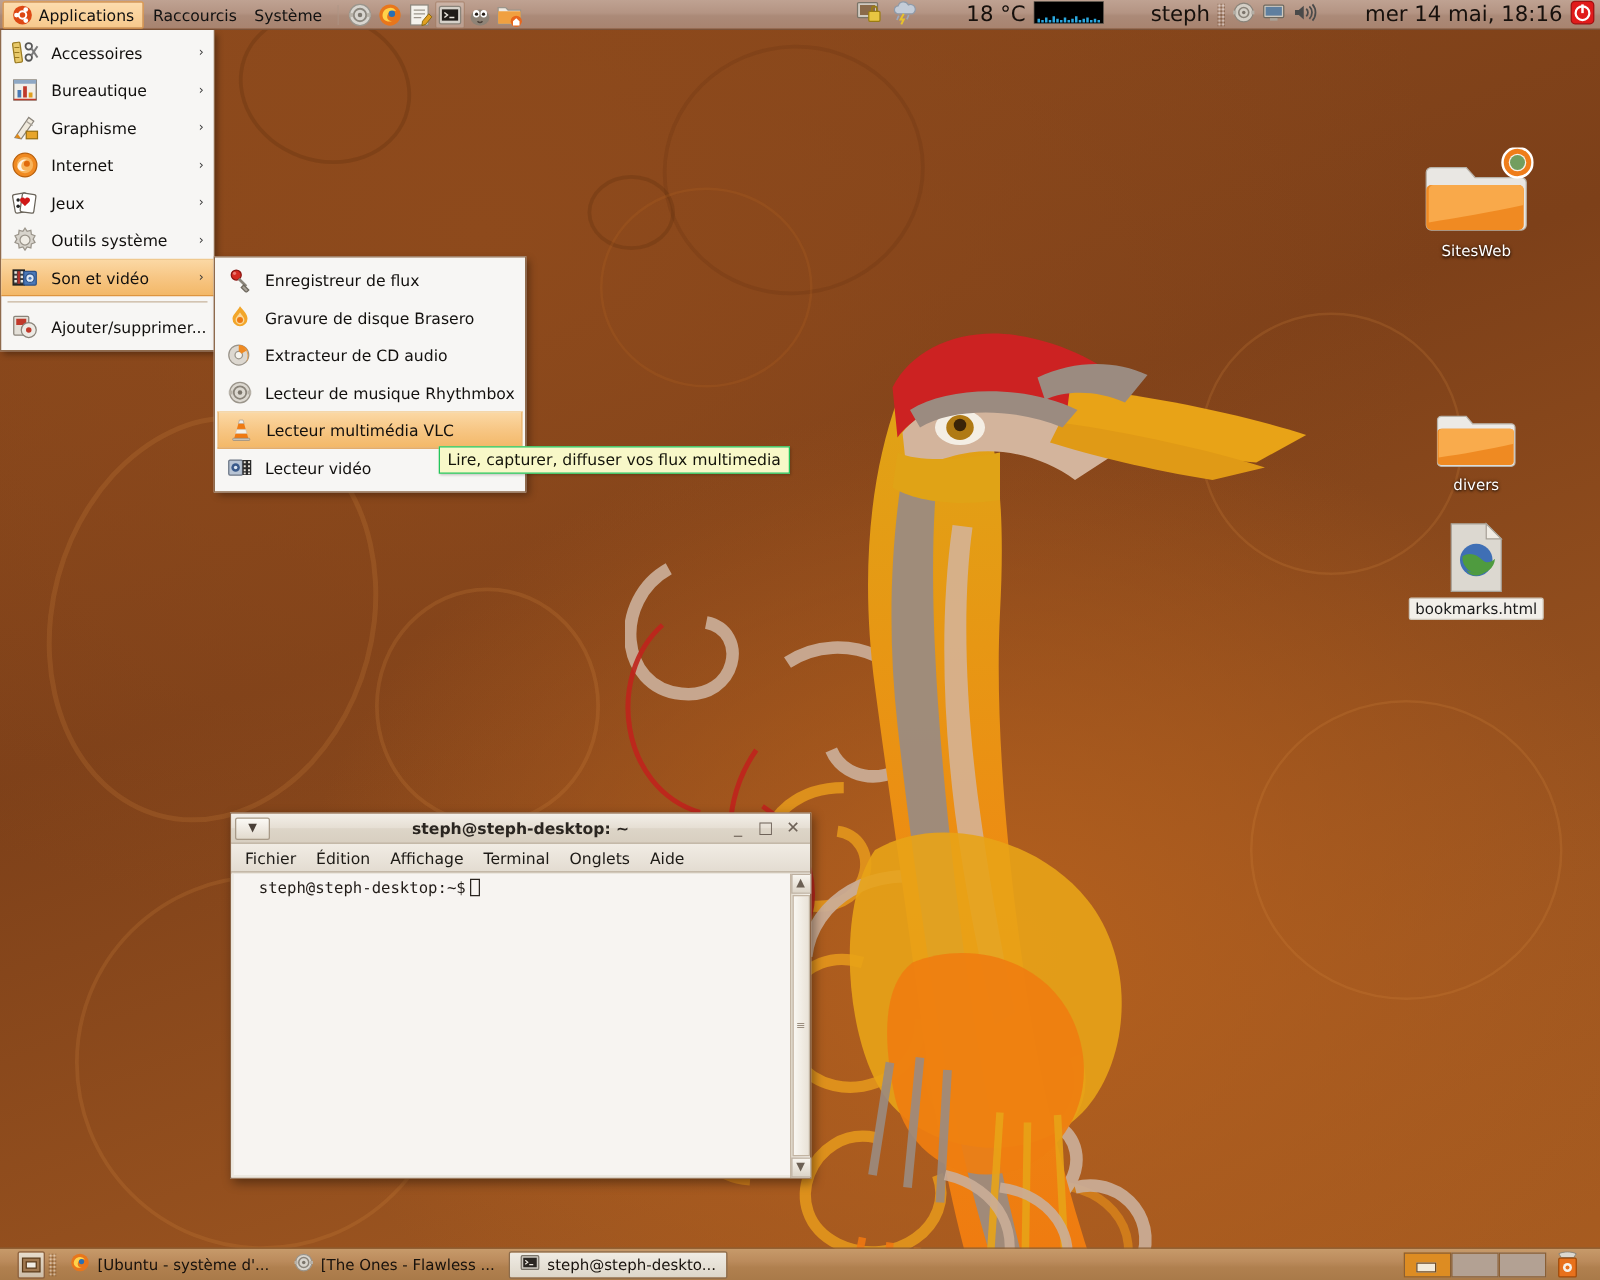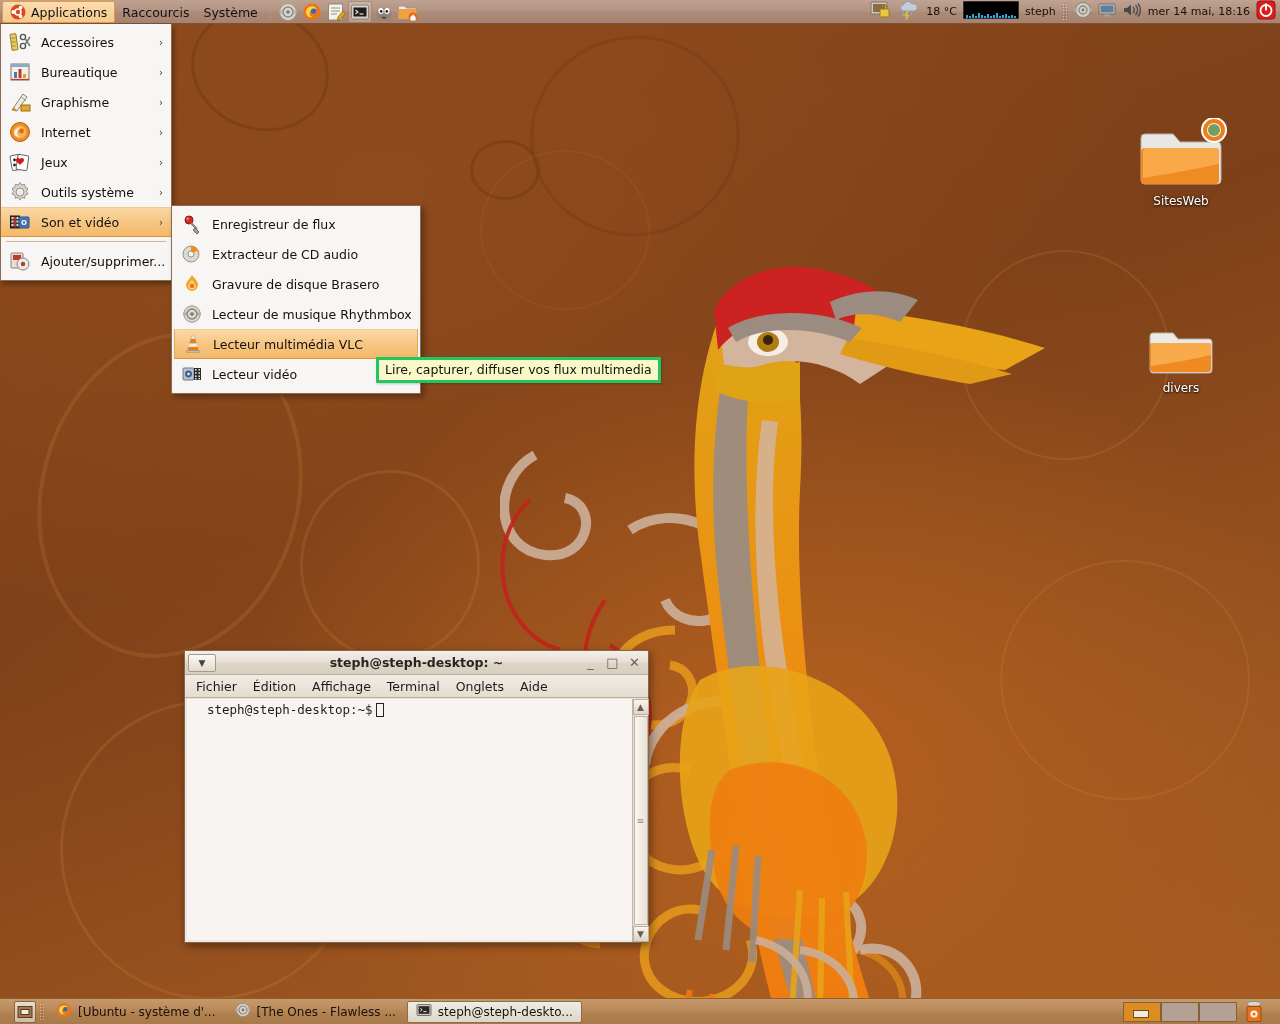--- a/index.html
+++ b/index.html
@@ -58,21 +58,21 @@
     margin-left: 2px;
   }
   .panel-sep {
     width: 1px; height: 16px; margin: 0 5px;
     background: rgba(120,80,55,.45);
     border-right: 1px solid rgba(255,255,255,.25);
   }
   .launcher { width: 24px; height: 22px; display: flex; align-items: center; justify-content: center; cursor: default; }
   .launcher.pressed { background: rgba(255,255,255,.22); border: 1px solid rgba(140,90,60,.45); border-radius: 2px; }
   #tray { margin-left: auto; display: flex; align-items: center; gap: 6px; padding-right: 4px; }
-  .tray-text { font-size: 11px; color: #16100c; white-space: nowrap; }
+  .tray-text { font-size: 17px; color: #16100c; white-space: nowrap; margin-left: 32px; }
 
   
   #app-menu {
     position: absolute; left: 0; top: 24px; width: 172px;
     background: #f7f6f4;
     border: 1px solid #8e6a4c;
     border-top: none;
     box-shadow: 2px 3px 5px rgba(0,0,0,.35);
     padding: 3px 0 4px 0;
     z-index: 70;
@@ -113,23 +113,23 @@
     border-top: 1px solid #f4cd92;
     border-bottom: 1px solid #dd9540;
     border-left: 1px solid #e8a955;
     border-right: 1px solid #e8a955;
     margin: 0 2px;
     padding-left: 7px;
   }
 
   
   #tooltip {
-    position: absolute; left: 376px; top: 357px;
+    position: absolute; left: 351px; top: 357px;
     background: #f8f8c8;
-    border: 3px solid #22c55e;
+    border: 1px solid #22c55e;
     padding: 2px 6px 3px 6px;
     font-size: 12.5px; color: #14140a;
     white-space: nowrap;
     z-index: 80;
     box-shadow: 1px 1px 2px rgba(0,0,0,.22);
   }
 
   
   .dicon {
     position: absolute; width: 110px;
@@ -356,20 +356,32 @@
     <div class="glyph">
       <svg width="64" height="52" viewBox="0 0 64 52" xmlns="http://www.w3.org/2000/svg">
         <path d="M4 8 h20 l5 6 h31 a3 3 0 0 1 3 3 v28 a3 3 0 0 1 -3 3 h-56 a3 3 0 0 1 -3 -3 v-34 a3 3 0 0 1 3 -3 z" fill="#eceae6" stroke="#b8b2a8"></path>
         <path d="M5 18 h54 a3 3 0 0 1 3 3 v23 a3 3 0 0 1 -3 3 h-55 a3 3 0 0 1 -3 -3 v-23 a3 3 0 0 1 3 -3 z" fill="#ef8a22"></path>
         <path d="M5 18 h54 a3 3 0 0 1 3 3 v9 c-22 5 -40 8 -60 11 v-20 a3 3 0 0 1 3 -3 z" fill="#f9ab4c"></path>
       </svg>
     </div>
     <div class="cap">divers</div>
   </div>
 
+  <div class="dicon" style="left:1126px;top:403px;">
+    <div class="glyph">
+      <svg width="48" height="58" viewBox="0 0 48 58" xmlns="http://www.w3.org/2000/svg">
+        <path d="M4 2 h28 l12 12 v42 h-40 z" fill="#dcd8d0" stroke="#a8a298"></path>
+        <path d="M32 2 v12 h12 z" fill="#f0ece4" stroke="#a8a298"></path>
+        <circle cx="24" cy="31" r="13" fill="#3f6fb5"></circle>
+        <path d="M13 28 c6 -4 12 -1 16 3 c3 3 7 2 10 -1 a13 13 0 0 1 -26 -2 z" fill="#4f9b3f"></path>
+        <path d="M16 39 c5 3 12 3 17 -1 c-3 6 -13 8 -17 1 z" fill="#4f9b3f"></path>
+      </svg>
+    </div>
+    <div class="cap selected">bookmarks.html</div>
+  </div>
 
   <div id="term">
     <div id="term-title">
       <div class="win-menu-btn">
         <span>▼</span>
       </div>
       <div class="ttl">steph@steph-desktop: ~</div>
       <div id="term-btns">
         <div class="wbtn">_</div>
         <div class="wbtn">□</div>
@@ -686,38 +698,38 @@
         <path d="M9 9 L 15 15" stroke="#8a847a" stroke-width="2.2"></path>
         <path d="M13 14 l4 4 l-2 2 l-4 -4 z" fill="#a8a298" stroke="#6e685e"></path>
       </svg>
     </span>
     <span>Enregistreur de flux</span>
   </div>
 
   <div class="smi">
     <span class="ico">
       <svg width="20" height="20" viewBox="0 0 20 20" xmlns="http://www.w3.org/2000/svg">
+        <path d="M10 1 c3 4 6 6 6 10 a6 6 0 0 1 -12 0 c0 -3 3 -5 6 -10 z" fill="#f2a62a"></path>
+        <path d="M10 6 c2 3 3.5 4 3.5 6 a3.5 3.5 0 0 1 -7 0 c0 -2 1.5 -3 3.5 -6 z" fill="#fbd898"></path>
+        <circle cx="10" cy="12" r="2.4" fill="#ef7a12"></circle>
+      </svg>
+    </span>
+    <span>Gravure de disque Brasero</span>
+  </div>
+
+  <div class="smi">
+    <span class="ico">
+      <svg width="20" height="20" viewBox="0 0 20 20" xmlns="http://www.w3.org/2000/svg">
         <circle cx="9" cy="10" r="8" fill="#ddd8d0" stroke="#9a948a"></circle>
         <circle cx="9" cy="10" r="3" fill="#f6f4ee" stroke="#9a948a"></circle>
         <path d="M9 2 a8 8 0 0 1 7 4 l-5 3 a3 3 0 0 0 -2 -2 z" fill="#ef8a22"></path>
         <path d="M13 4 c4 2 5 8 2 12 c2 -5 1 -9 -2 -12 z" fill="#f0a24a"></path>
       </svg>
     </span>
     <span>Extracteur de CD audio</span>
-  </div>
-
-  <div class="smi">
-    <span class="ico">
-      <svg width="20" height="20" viewBox="0 0 20 20" xmlns="http://www.w3.org/2000/svg">
-        <path d="M10 1 c3 4 6 6 6 10 a6 6 0 0 1 -12 0 c0 -3 3 -5 6 -10 z" fill="#f2a62a"></path>
-        <path d="M10 6 c2 3 3.5 4 3.5 6 a3.5 3.5 0 0 1 -7 0 c0 -2 1.5 -3 3.5 -6 z" fill="#fbd898"></path>
-        <circle cx="10" cy="12" r="2.4" fill="#ef7a12"></circle>
-      </svg>
-    </span>
-    <span>Gravure de disque Brasero</span>
   </div>
 
   <div class="smi">
     <span class="ico">
       <svg width="20" height="20" viewBox="0 0 20 20" xmlns="http://www.w3.org/2000/svg">
         <circle cx="10" cy="10" r="8.2" fill="#dcd8d0" stroke="#9a948a"></circle>
         <circle cx="10" cy="10" r="5" fill="none" stroke="#8a847a" stroke-width="1.4"></circle>
         <circle cx="10" cy="10" r="1.8" fill="#7a746a"></circle>
         <rect x="1" y="8.5" width="3" height="3" fill="#b8b2a8"></rect>
         <rect x="16" y="8.5" width="3" height="3" fill="#b8b2a8"></rect>

